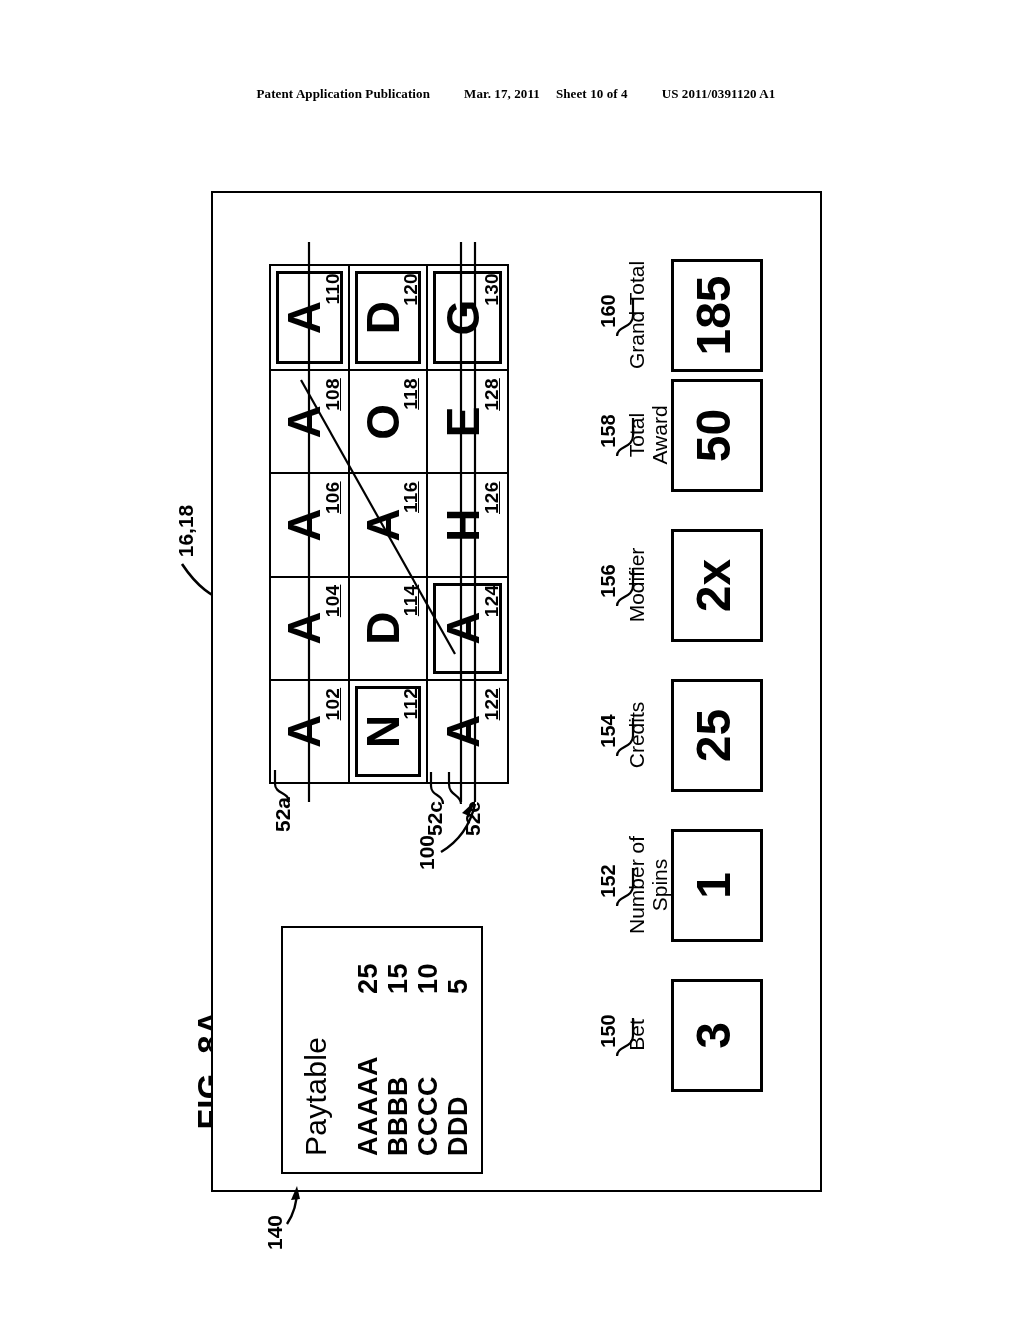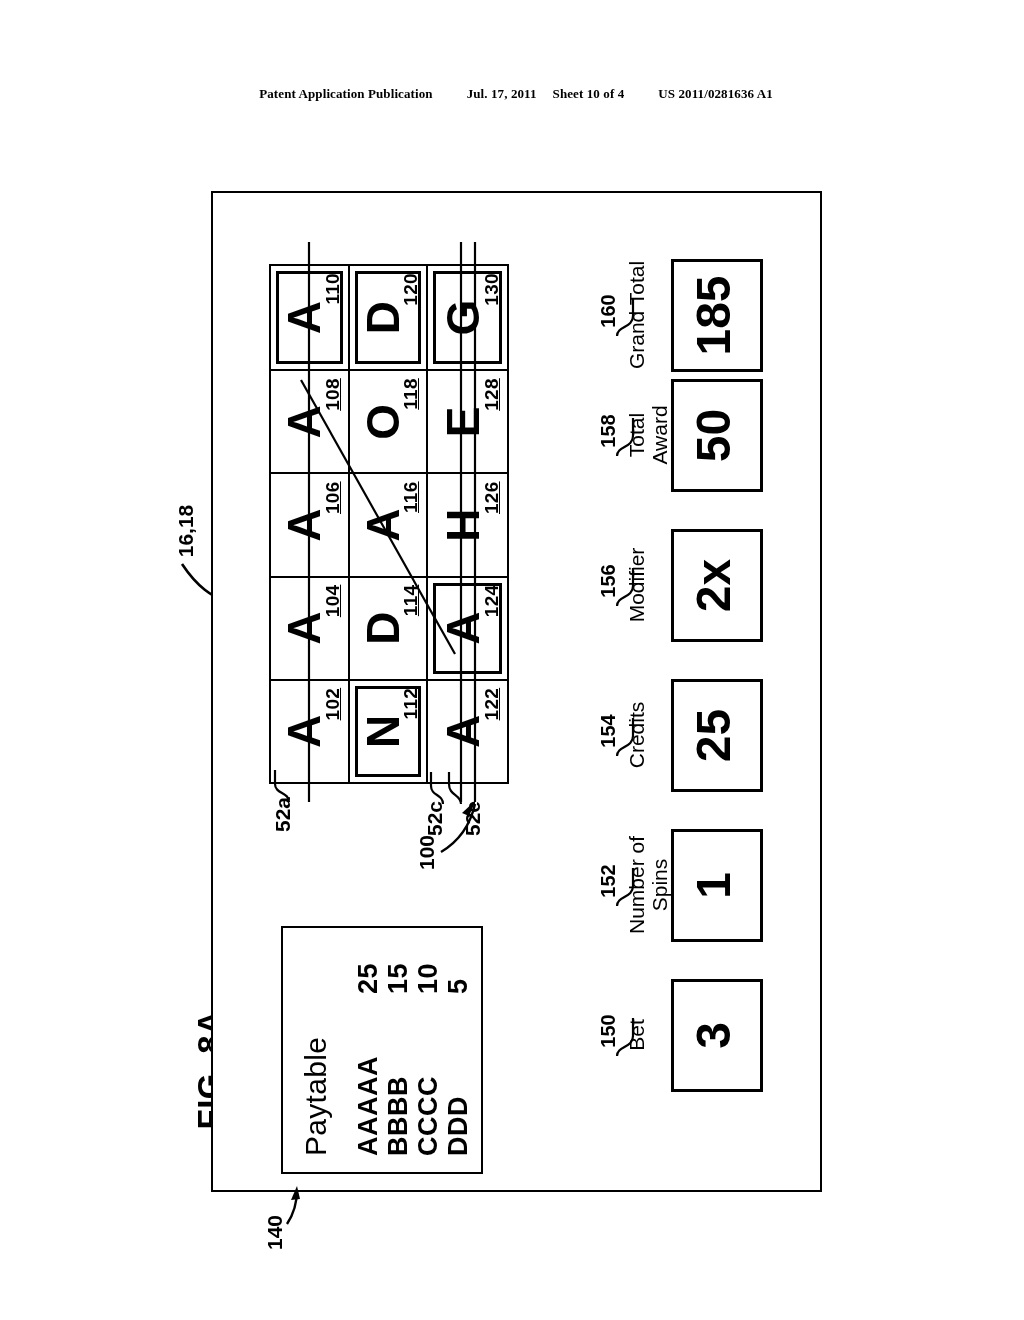--- a/index.html
+++ b/index.html
@@ -303,25 +303,25 @@
     font-weight: bold;
   }
   .leader-svg { position: absolute; overflow: visible; }
 </style>
 </head>
 <body>
 
 <div id="page-header">
   <span class="hdr-seg">Patent Application Publication</span>
   <span class="gap-lg"></span>
-  <span class="hdr-seg">Jul. 17, 2011</span>
+  <span class="hdr-seg">Mar. 17, 2011</span>
   <span class="gap-sm"></span>
   <span class="hdr-seg">Sheet 10 of 4</span>
   <span class="gap-lg"></span>
-  <span class="hdr-seg">US 2011/0281636 A1</span>
+  <span class="hdr-seg">US 2011/0391120 A1</span>
 </div>
 
 <div id="fig-label">FIG. 8A</div>
 
 <div id="callout-1618">
   <div class="num">16,18</div>
   <svg class="leader-svg" width="120" height="130" viewBox="0 0 120 130">
     <path d="M30 72 C 46 96, 60 104, 74 110" stroke="#000" stroke-width="2.6" fill="none"></path>
     <path d="M78 112 L 62 104 L 68 98 Z" fill="#000"></path>
   </svg>

